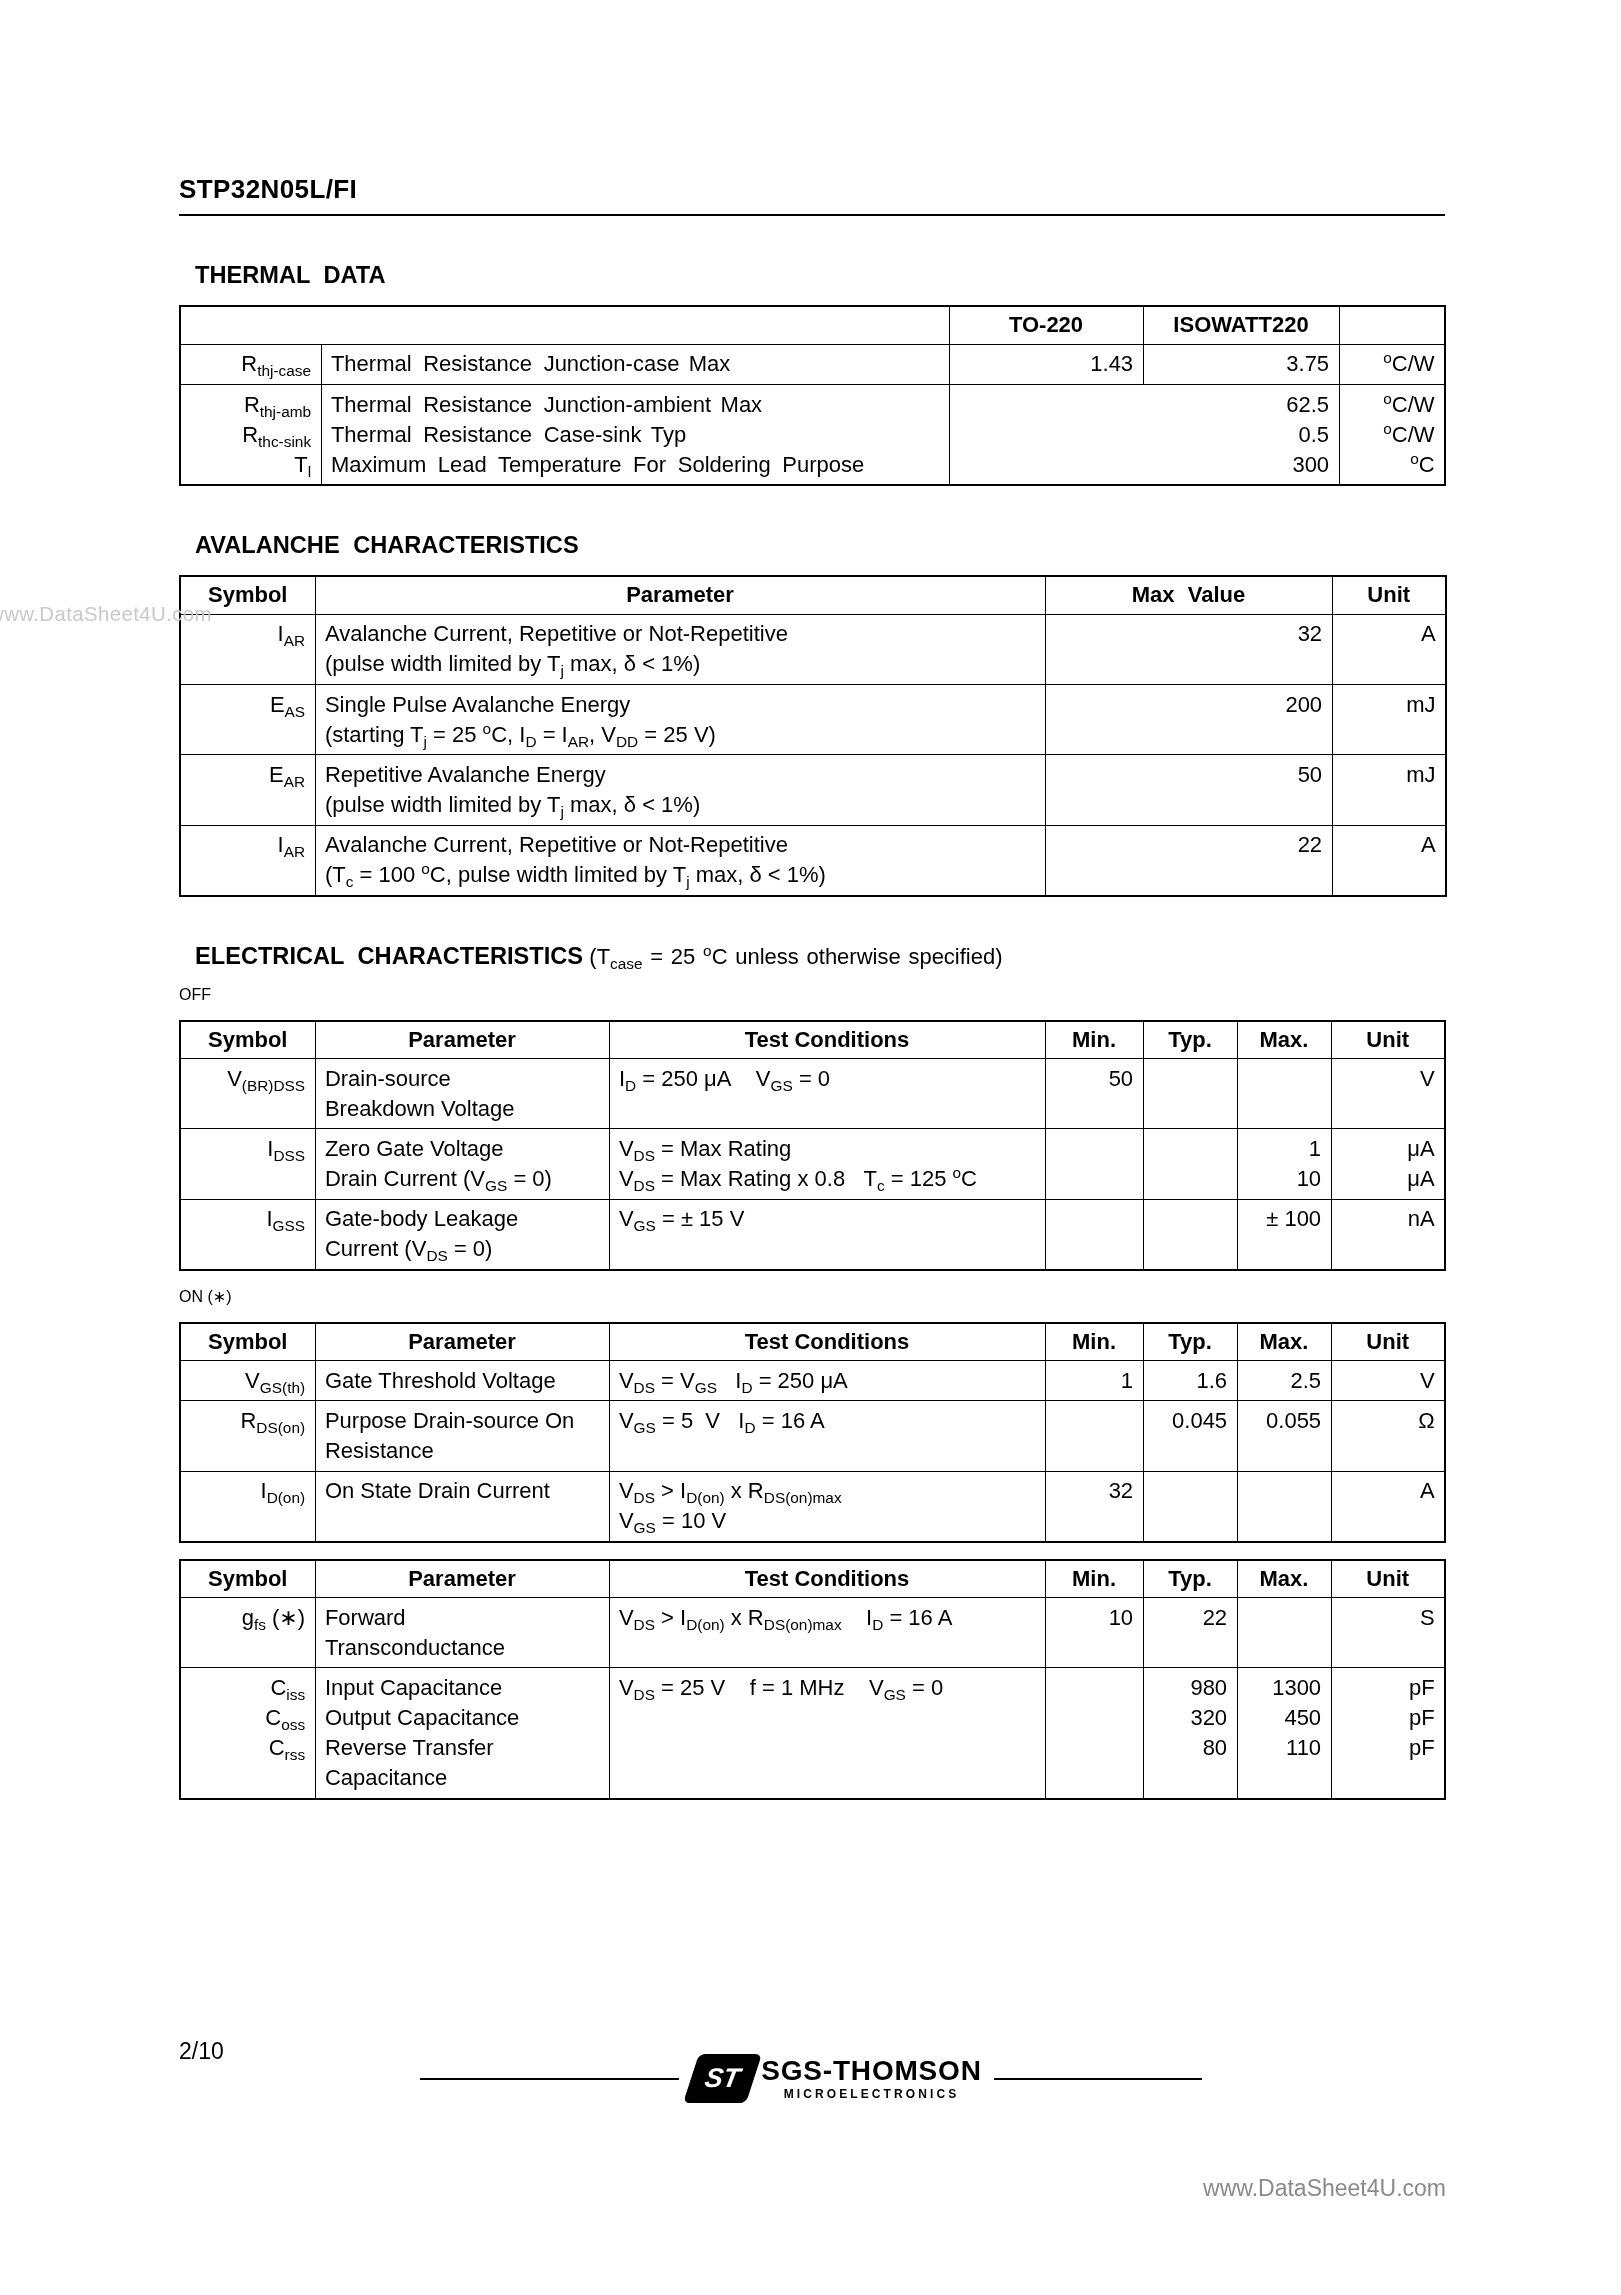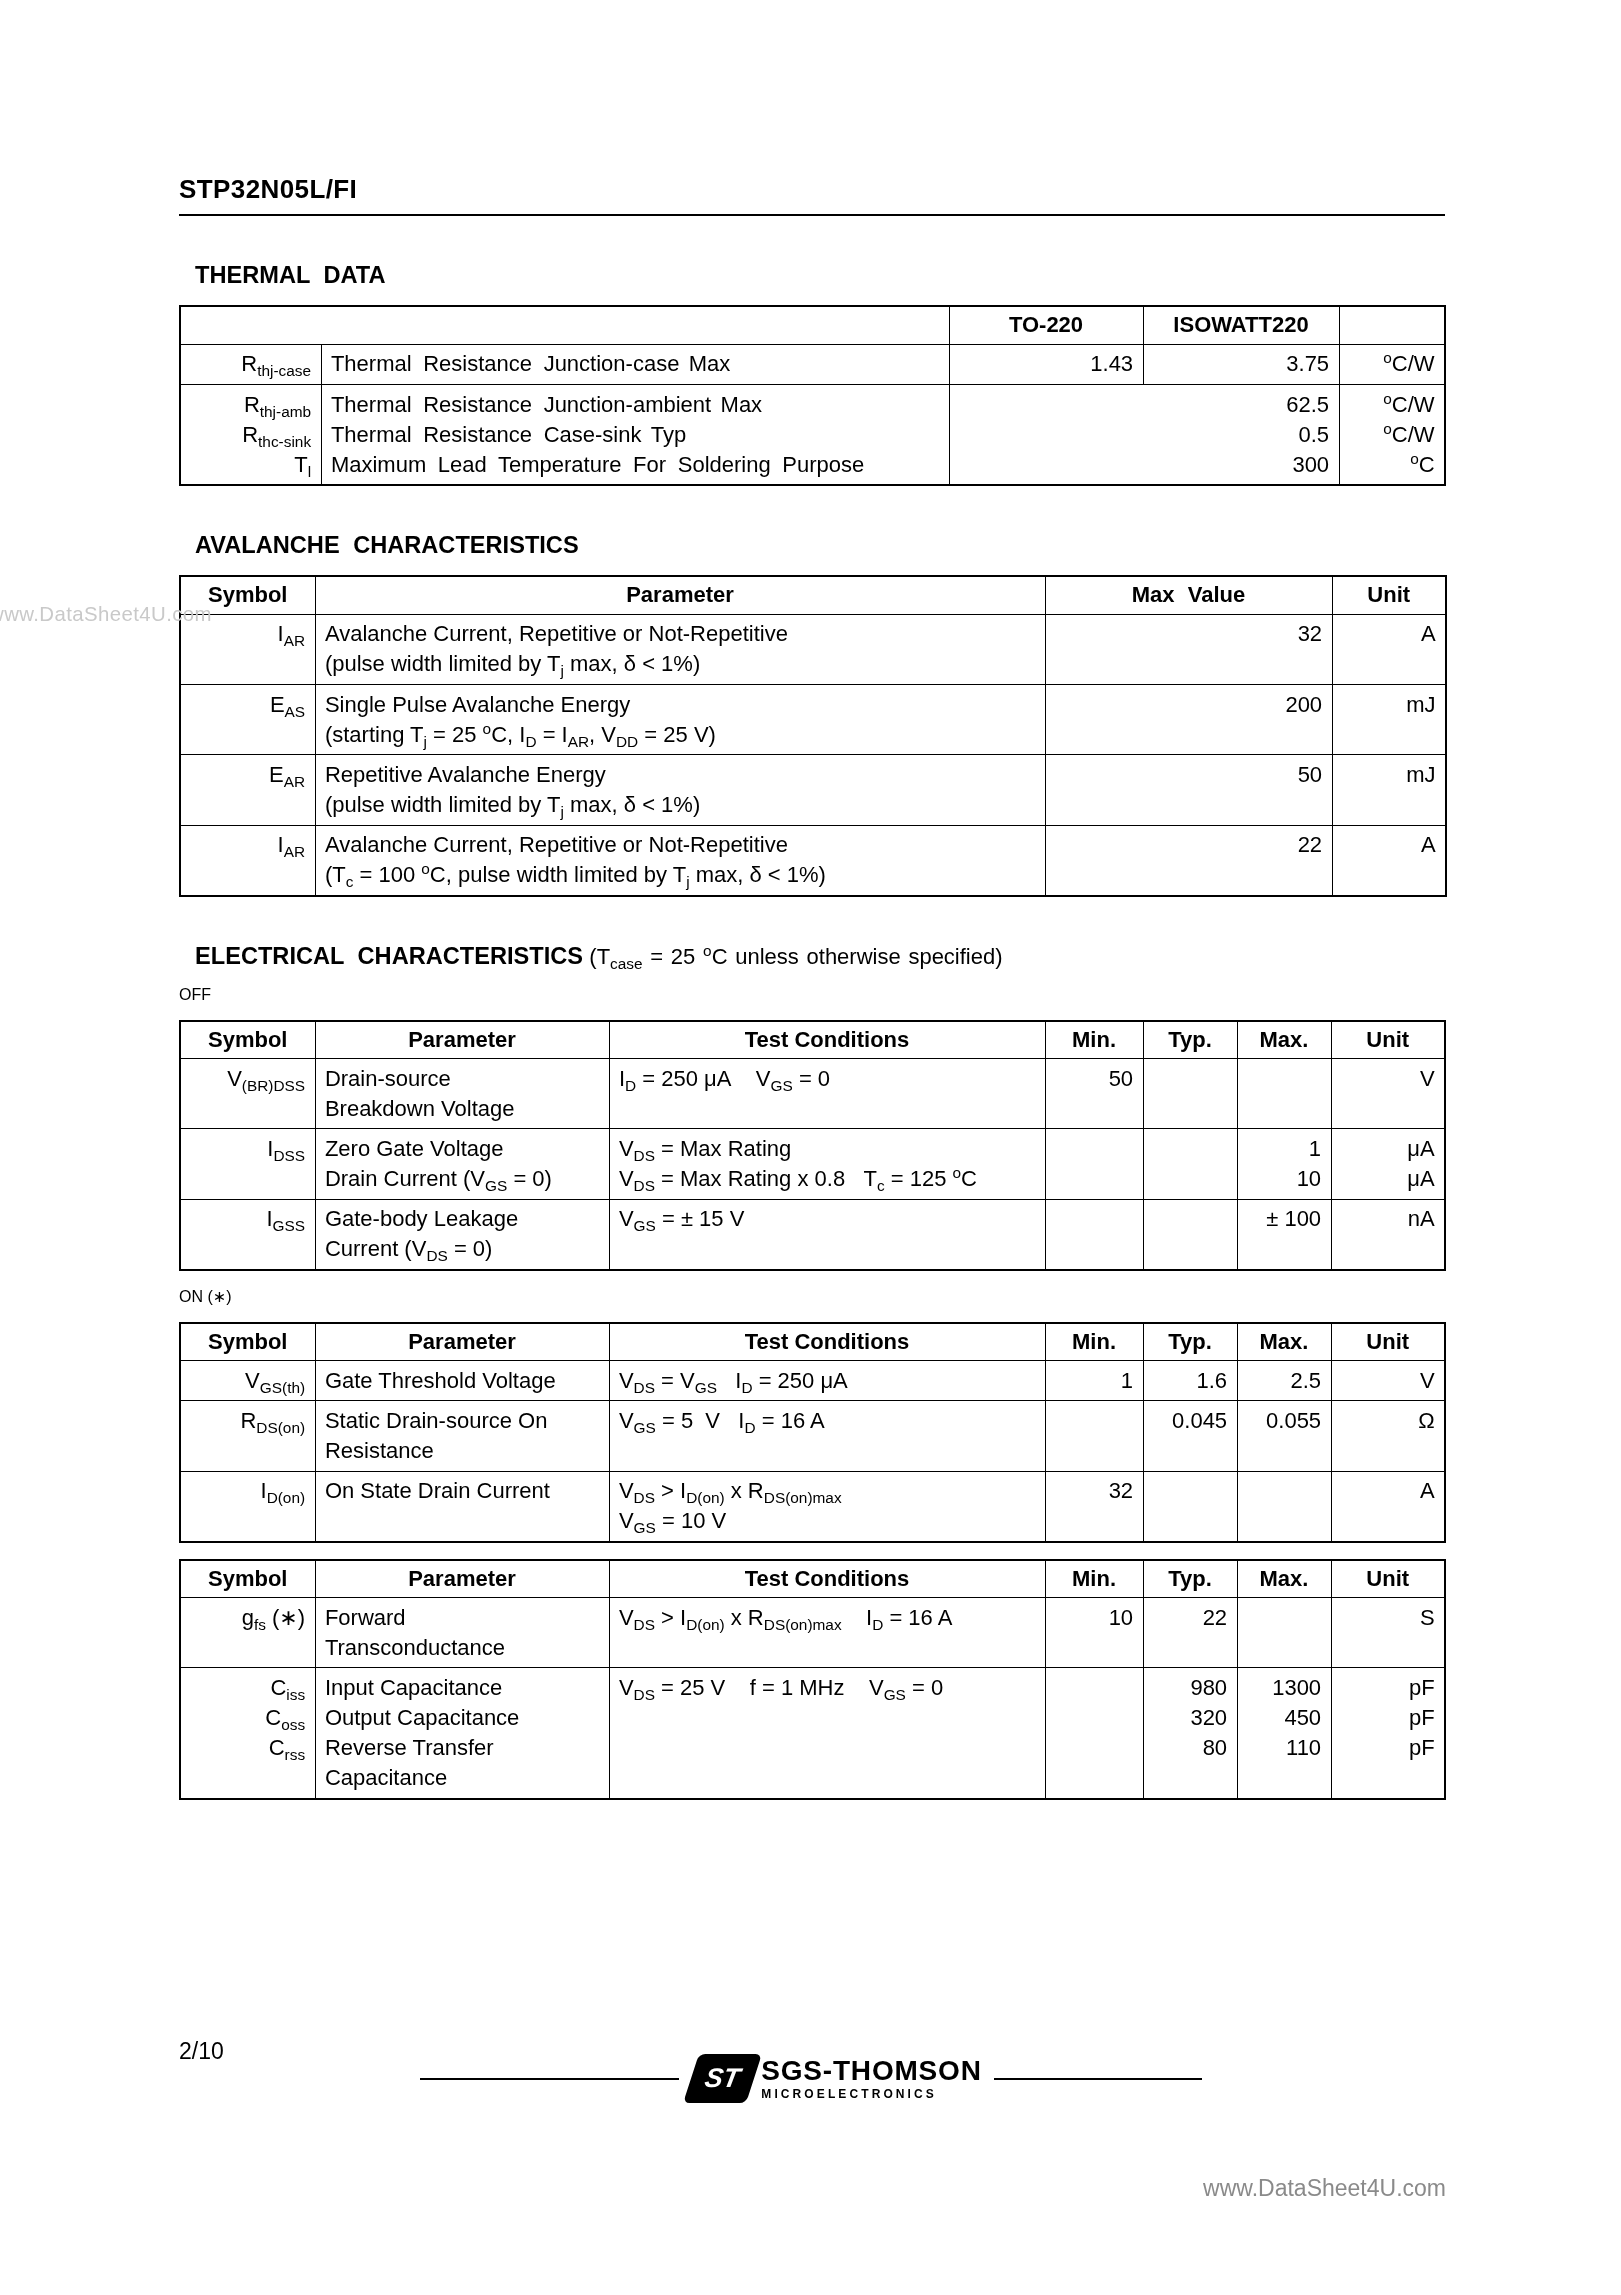--- a/index.html
+++ b/index.html
@@ -29,21 +29,21 @@
   .page-number{position:absolute;left:179px;top:2038px;font-size:23px}
   .footer-url{position:absolute;right:176px;top:2175px;font-size:23px;color:#8a8a8a}
 
   .logo-row{position:absolute;left:0;right:0;top:2054px;display:flex;justify-content:center;align-items:center}
   .rule{border-top:2.4px solid #000;height:0}
   .rule-left{width:259px;margin-right:12.6px}
   .rule-right{width:208px;margin-left:12.6px}
   .st-mark{width:63px;height:49px;background:#000;transform:skewX(-18deg);border-radius:6.3px;
     display:flex;align-items:center;justify-content:center;flex:0 0 auto}
   .st-mark span{color:#fff;font-size:27px;font-weight:700;font-style:italic;transform:skewX(8deg)}
-  .logo-text{margin-left:7px;text-align:left;line-height:1}
+  .logo-text{margin-left:7px;text-align:center;line-height:1}
   .brand{font-size:28px;font-weight:700;letter-spacing:0.8px}
   .micro{font-size:12px;font-weight:700;letter-spacing:3.1px;margin-top:3.1px}
 </style>
 </head>
 <body>
 
 <div class="page">
 
   <h1 class="doc-title">STP32N05L/FI</h1>
   <div class="title-rule"></div>
@@ -277,21 +277,21 @@
             <div>V<sub>DS</sub> = V<sub>GS</sub>&nbsp;&nbsp;&nbsp;I<sub>D</sub> = 250 μA</div>
           </td>
           <td class="c">1</td>
           <td class="c">1.6</td>
           <td class="c">2.5</td>
           <td class="c">V</td>
         </tr>
         <tr>
           <td class="c">R<sub>DS(on)</sub></td>
           <td>
-            <div>Static Drain-source On</div>
+            <div>Purpose Drain-source On</div>
             <div>Resistance</div>
           </td>
           <td>
             <div>V<sub>GS</sub> = 5&nbsp; V&nbsp;&nbsp;&nbsp;I<sub>D</sub> = 16 A</div>
           </td>
           <td class="c"></td>
           <td class="c">0.045</td>
           <td class="c">0.055</td>
           <td class="c">Ω</td>
         </tr>

